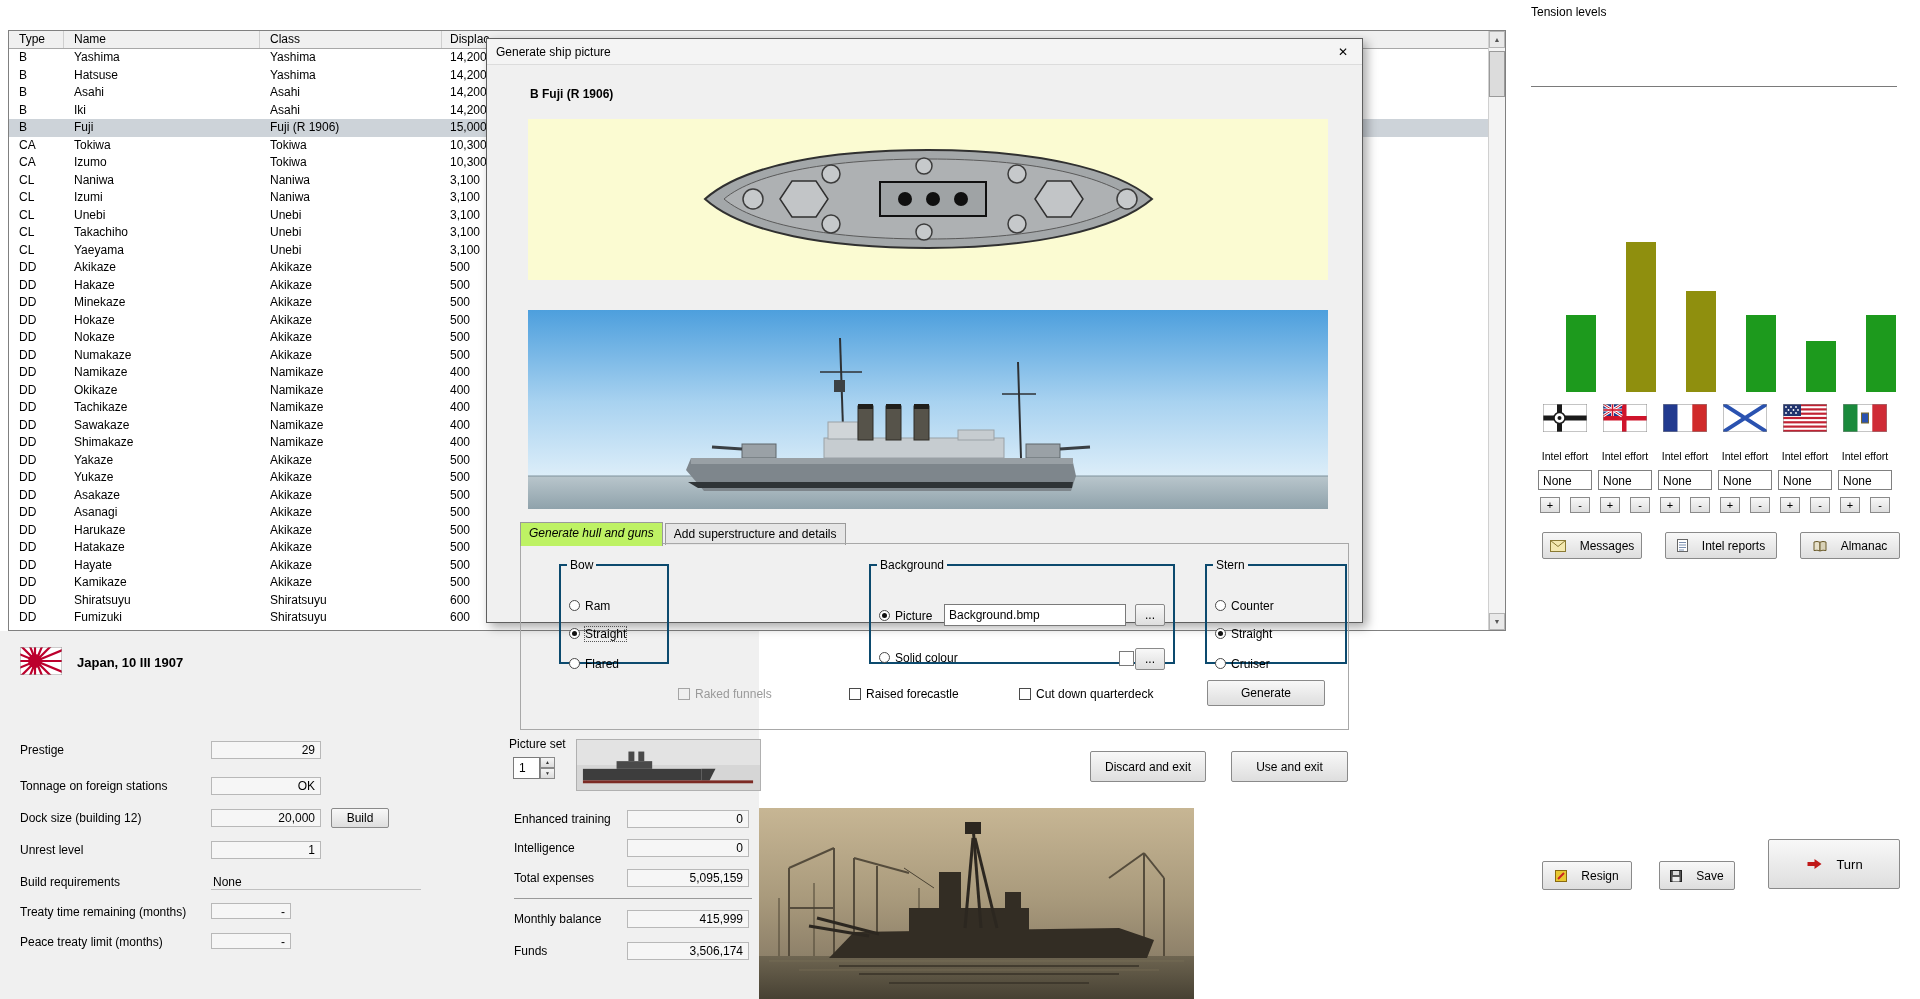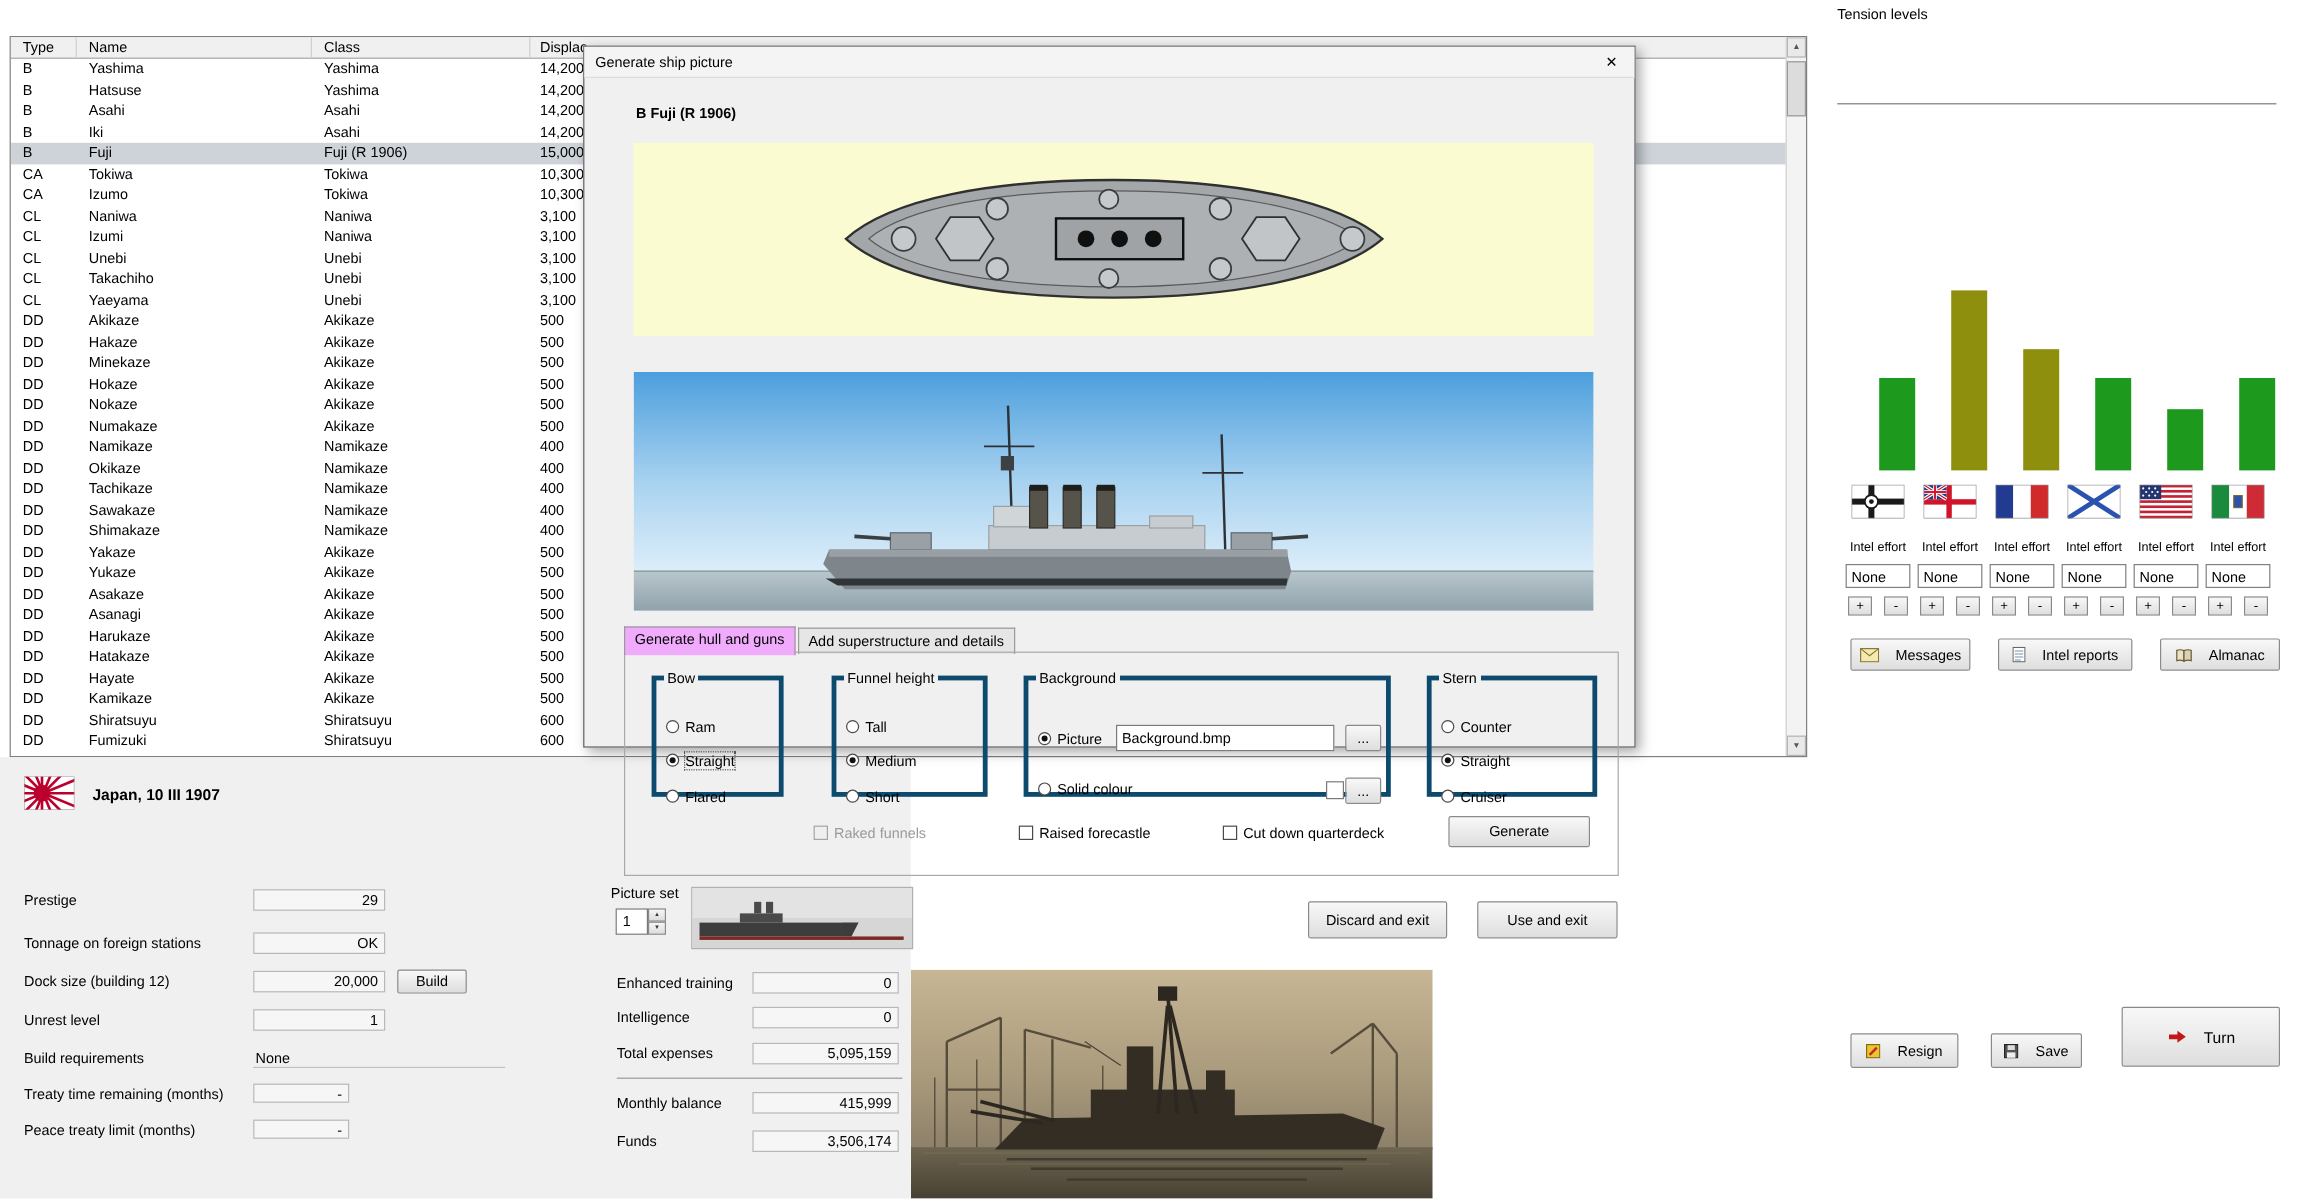--- a/index.html
+++ b/index.html
@@ -52,23 +52,23 @@
             border:1px solid #5f5f5f; box-shadow:4px 4px 10px rgba(0,0,0,.35); z-index:50; }
   .dtitlebar { position:absolute; left:0; top:0; right:0; height:26px; background:#f4f4f4; border-bottom:1px solid #dcdcdc; }
   .dtitle { position:absolute; left:9px; top:6px; }
   .dclose { position:absolute; right:5px; top:3px; width:28px; height:20px; text-align:center; line-height:20px; font-size:12px; }
   .ship-name { position:absolute; left:43px; top:48px; font-weight:bold; font-size:12px; }
   .topview { position:absolute; left:41px; top:80px; width:800px; height:161px; background:#fbfbd2; }
   .sideview { position:absolute; left:41px; top:271px; width:800px; height:199px; }
   .topview svg, .sideview svg, .harbor svg, .thumb svg { width:100%; height:100%; display:block; }
   .dtabs { position:absolute; left:33px; top:482px; display:flex; align-items:flex-end; }
   .dtab { padding:3px 8px 4px; border:1px solid #9a9a9a; border-bottom:none; background:#e6e6e6; margin-right:2px; position:relative; }
-  .dtab.active { background:#f0abfc; top:1px; padding-bottom:6px; z-index:2; }
+  .dtab.active { background:#bef264; top:1px; padding-bottom:6px; z-index:2;font-style:italic; }
   .dpanel { position:absolute; left:33px; top:504px; width:829px; height:187px; border:1px solid #a8a8a8; }
-  fieldset { position:absolute; border:4px solid #0c4a6e; background:transparent; }
+  fieldset { position:absolute; border:2px solid #0c4a6e; background:transparent;margin-left:16px; }
   legend { font-size:12px; margin-left:6px; padding:0 3px; }
   .fs-bow { left:56px; top:519px; width:110px; height:106px; }
   .fs-funnel { left:206px; top:519px; width:130px; height:106px; }
   .fs-bg { left:366px; top:519px; width:306px; height:106px; }
   .fs-stern { left:702px; top:519px; width:142px; height:106px; }
   .field { position:absolute; background:#fff; border:1px solid #7a7a7a; padding:2px 4px; line-height:16px; white-space:nowrap; overflow:hidden; }
   .browse { position:absolute; width:30px; height:22px; }
   .swatch { position:absolute; width:15px; height:15px; background:#fff; border:1px solid #7a7a7a; }
   .gen-btn { position:absolute; left:720px; top:641px; width:118px; height:26px; }
   .ps-label { position:absolute; left:22px; top:698px; }
@@ -697,35 +697,20 @@
         </div>
         <div class="radio-row focus" style="left: 8px; top: 54px;">
           <span class="radio on"></span>
           <span class="rlabel">Straight</span>
         </div>
         <div class="radio-row" style="left: 8px; top: 84px;">
           <span class="radio"></span>
           <span class="rlabel">Flared</span>
         </div>
       </fieldset>
-    <fieldset class="fs-funnel">
-      <legend>Funnel height</legend>
-    <div class="radio-row" style="left: 8px; top: 26px;">
-          <span class="radio"></span>
-          <span class="rlabel">Tall</span>
-        </div>
-        <div class="radio-row" style="left: 8px; top: 54px;">
-          <span class="radio on"></span>
-          <span class="rlabel">Medium</span>
-        </div>
-        <div class="radio-row" style="left: 8px; top: 84px;">
-          <span class="radio"></span>
-          <span class="rlabel">Short</span>
-        </div>
-      </fieldset>
     <fieldset class="fs-bg">
       <legend>Background</legend>
       <div class="radio-row" style="left:8px; top:36px;">
         <span class="radio on"></span>
         <span class="rlabel">Picture</span>
       </div>
       <div class="field" style="left:73px; top:32px; width:182px; height:22px;">Background.bmp</div>
       <div class="btn browse" style="left:264px; top:32px;">...</div>
       <div class="radio-row" style="left:8px; top:78px;">
         <span class="radio"></span>

